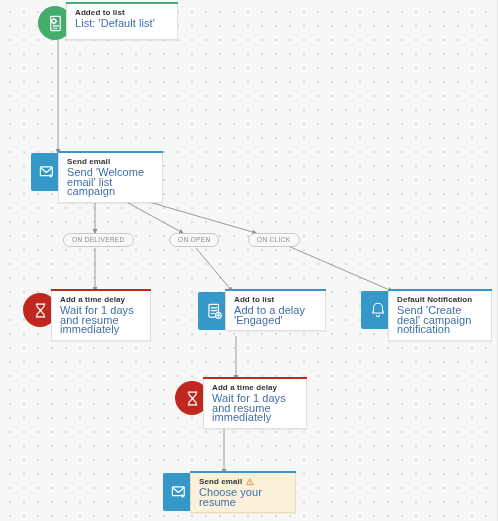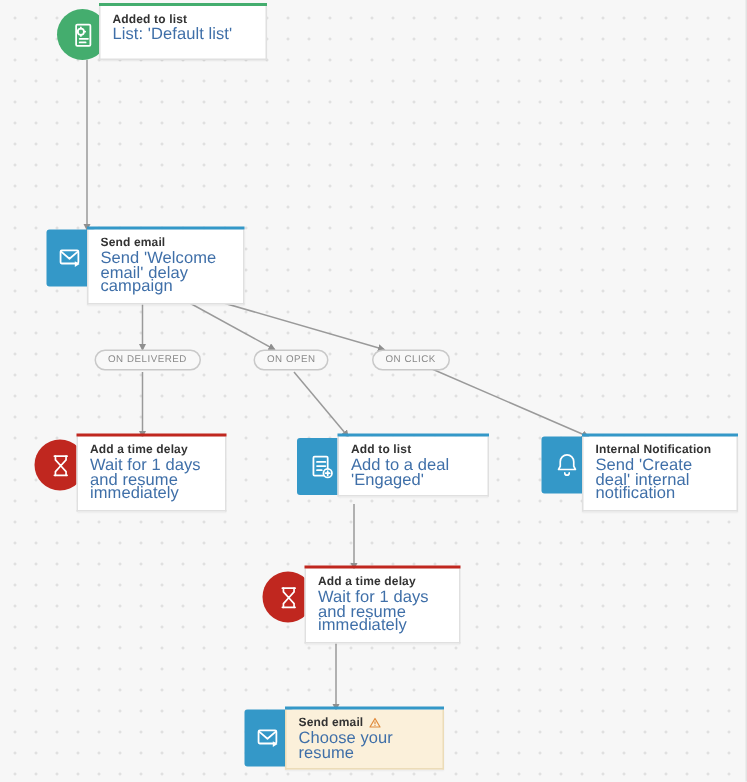--- a/index.html
+++ b/index.html
@@ -176,21 +176,21 @@
       <svg width="19" height="19" viewBox="0 0 24 24" fill="none" stroke="#ffffff" stroke-width="1.5" stroke-linecap="round" stroke-linejoin="round">
         <rect x="3" y="5" width="15" height="11" rx="1"></rect>
         <path d="M3.5 6 L10.5 12 L17.5 6"></path>
         <path d="M15 19 l4 -2.5 l-4 -2.5 z" fill="#ffffff" stroke="none"></path>
       </svg>
     </div>
     <div class="node-body" style="--accent:#3498c8;">
       <div class="node-title">
         <span>Send email</span>
       </div>
-      <div class="node-sub">Send 'Welcome email' delay campaign</div>
+      <div class="node-sub">Send 'Welcome email' list campaign</div>
     </div>
   </div>
 
   <div class="node" style="left:23px; top:291px; width:128px;">
     <div class="node-icon circle red-circle">
       <svg width="17" height="17" viewBox="0 0 24 24" fill="none" stroke="#ffffff" stroke-width="1.6" stroke-linecap="round" stroke-linejoin="round">
         <path d="M6 3 h12 M6 21 h12"></path>
         <path d="M7 3 v3.5 L12 12 L17 6.5 V3"></path>
         <path d="M7 21 v-3.5 L12 12 L17 17.5 V21"></path>
       </svg>
@@ -209,36 +209,36 @@
         <path d="M6 3 h10 a1 1 0 0 1 1 1 v14 a1 1 0 0 1 -1 1 H6 a1 1 0 0 1 -1 -1 V4 a1 1 0 0 1 1 -1 z"></path>
         <path d="M8 7.5 h7 M8 11 h7 M8 14.5 h4"></path>
         <circle cx="17" cy="17" r="3.6" fill="#3498c8"></circle>
         <path d="M17 15.3 v3.4 M15.3 17 h3.4"></path>
       </svg>
     </div>
     <div class="node-body" style="--accent:#3498c8;">
       <div class="node-title">
         <span>Add to list</span>
       </div>
-      <div class="node-sub">Add to a deal 'Engaged'</div>
+      <div class="node-sub">Add to a delay 'Engaged'</div>
     </div>
   </div>
 
   <div class="node" style="left:361px; top:291px; width:131px;">
     <div class="node-icon square blue-square">
       <svg width="18" height="18" viewBox="0 0 24 24" fill="none" stroke="#ffffff" stroke-width="1.5" stroke-linecap="round" stroke-linejoin="round">
         <path d="M12 3 a6 6 0 0 1 6 6 v4 l1.5 3 H4.5 L6 13 V9 a6 6 0 0 1 6 -6 z"></path>
         <path d="M10 19 a2 2 0 0 0 4 0"></path>
       </svg>
     </div>
     <div class="node-body" style="--accent:#3498c8;">
       <div class="node-title">
-        <span>Internal Notification</span>
-      </div>
-      <div class="node-sub">Send 'Create deal' internal notification</div>
+        <span>Default Notification</span>
+      </div>
+      <div class="node-sub">Send 'Create deal' campaign notification</div>
     </div>
   </div>
 
   <div class="node" style="left:175px; top:379px; width:132px;">
     <div class="node-icon circle red-circle">
       <svg width="17" height="17" viewBox="0 0 24 24" fill="none" stroke="#ffffff" stroke-width="1.6" stroke-linecap="round" stroke-linejoin="round">
         <path d="M6 3 h12 M6 21 h12"></path>
         <path d="M7 3 v3.5 L12 12 L17 6.5 V3"></path>
         <path d="M7 21 v-3.5 L12 12 L17 17.5 V21"></path>
       </svg>

